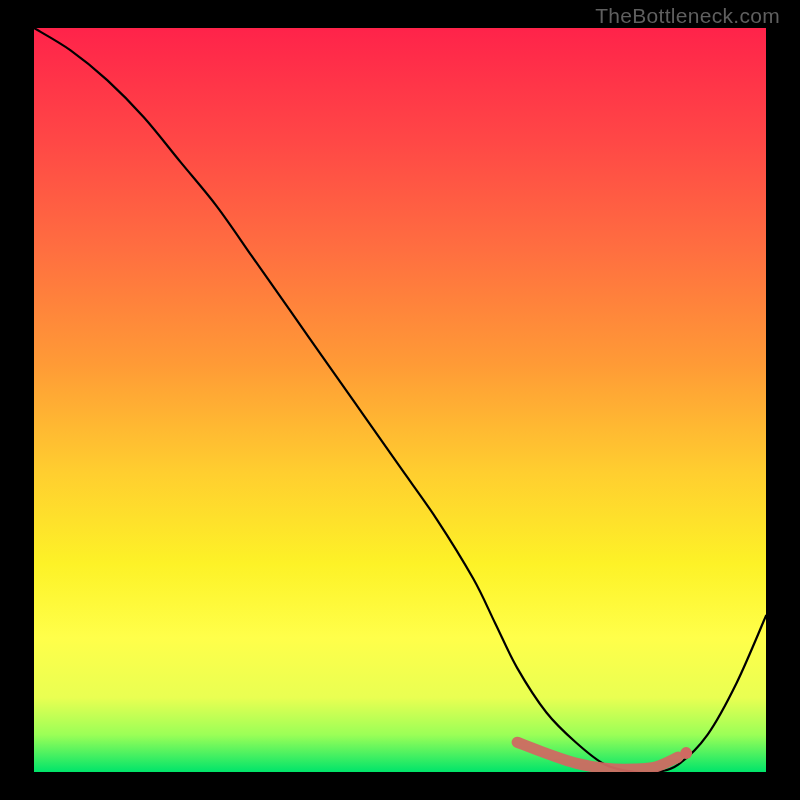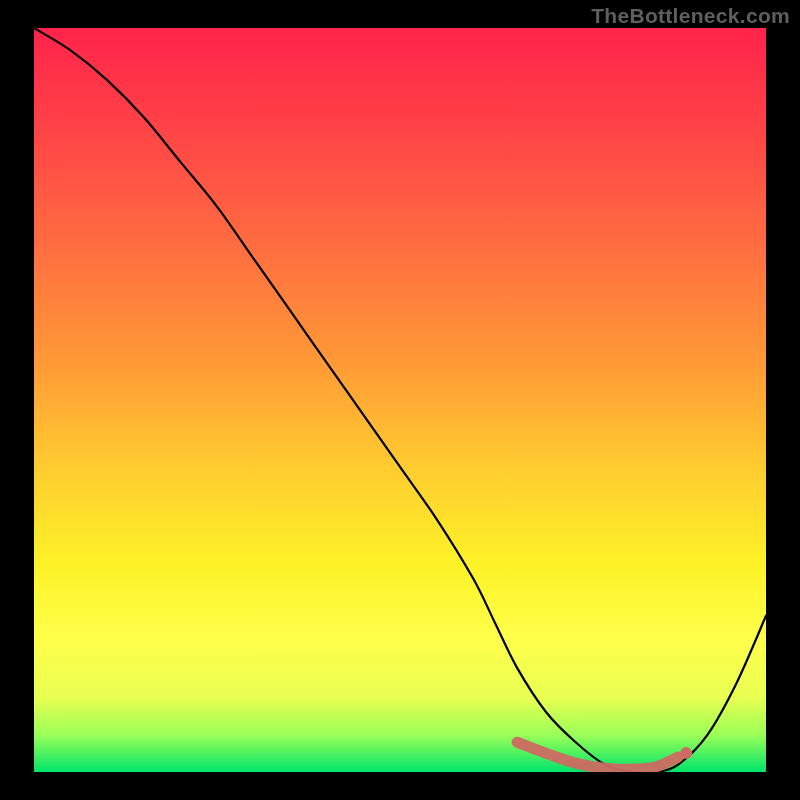--- a/index.html
+++ b/index.html
@@ -13,24 +13,24 @@
   }
   .frame {
     position: relative;
     width: 800px;
     height: 800px;
     background: #000;
   }
   .watermark {
     position: absolute;
     top: 4px;
-    right: 10px;
+    right: 20px;
     color: #5f5f5f;
     font-size: 21px;
-    font-weight: 700;
+    font-weight: 400;
     letter-spacing: 0.3px;
     z-index: 10;
   }
   svg.plot {
     position: absolute;
     left: 34px;
     top: 28px;
     display: block;
   }
 </style>

